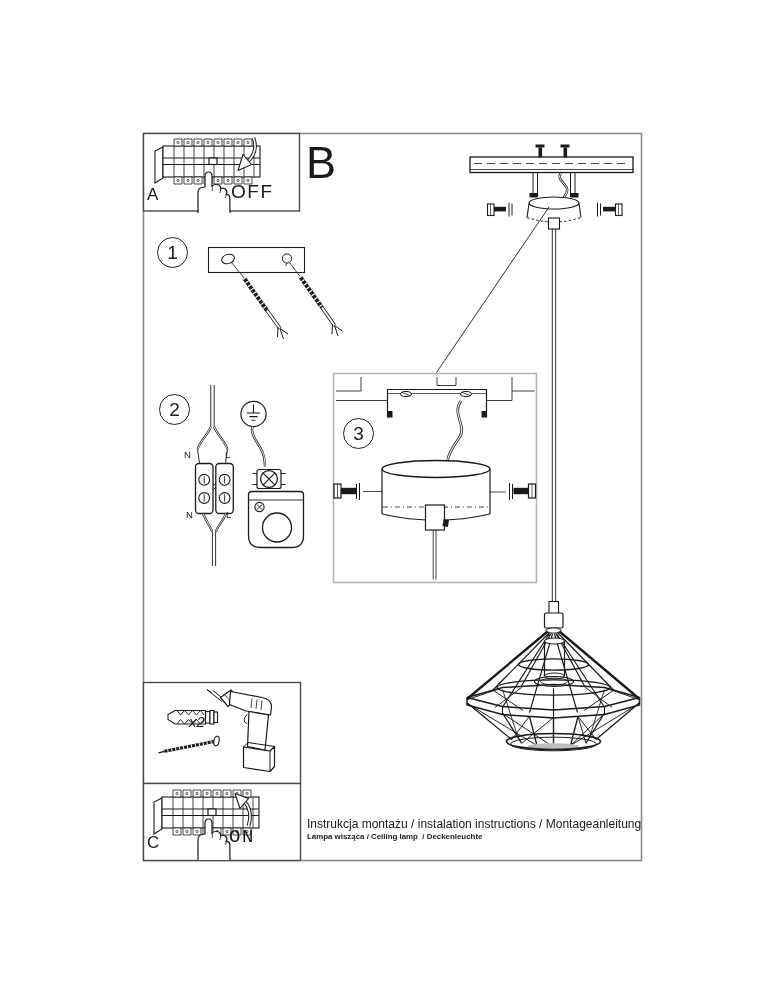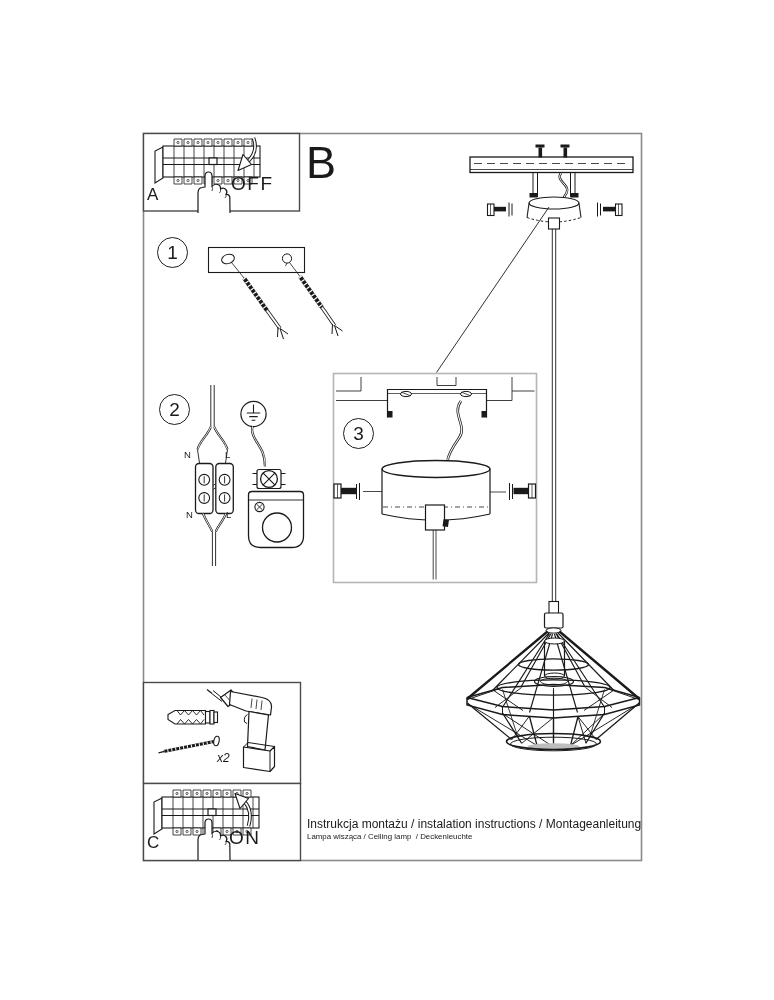--- a/index.html
+++ b/index.html
@@ -280,34 +280,34 @@
       <path d="M544.5,641 V676 M564.5,641 V676" stroke-width="1.2"></path>
       <ellipse cx="554.5" cy="641" rx="10" ry="3" fill="#fff" stroke-width="1"></ellipse>
       <ellipse cx="554.5" cy="676" rx="10" ry="3" stroke-width="1"></ellipse>
       <ellipse cx="554" cy="681.5" rx="19.5" ry="5" stroke-width="1.2"></ellipse>
       <ellipse cx="554" cy="681.5" rx="13.5" ry="3.4" stroke-width=".9"></ellipse>
     </g>
   </g>
 </svg>
 
 <div class="txt" style="left:147px;top:186px;font-size:17px;">A</div>
-<div class="txt" style="left:231px;top:174px;font-size:19px;letter-spacing:1.5px;">OFF</div>
+<div class="txt" style="left:231px;top:182px;font-size:19px;letter-spacing:1.5px;">OFF</div>
 
 <div class="txt" style="left:306px;top:140px;font-size:45px;">B</div>
 
 <div class="numcircle" style="left:157px;top:237px;">1</div>
 <div class="numcircle" style="left:159px;top:394px;">2</div>
 <div class="numcircle" style="left:343px;top:418px;">3</div>
 
 <div class="txt" style="left:184px;top:450px;font-size:9.5px;">N</div>
 <div class="txt" style="left:225px;top:450px;font-size:9.5px;">L</div>
 <div class="txt" style="left:186px;top:510px;font-size:9.5px;">N</div>
 <div class="txt" style="left:226px;top:510px;font-size:9.5px;">L</div>
 
-<div class="txt it" style="left:189px;top:752px;font-size:12px;margin-left:28px;">x2</div>
+<div class="txt it" style="left:189px;top:714px;font-size:15px;">x2</div>
 
 <div class="txt" style="left:147px;top:834px;font-size:17px;">C</div>
-<div class="txt" style="left:229px;top:828px;font-size:19px;letter-spacing:1.5px;">ON</div>
+<div class="txt" style="left:229px;top:828px;font-size:19px;letter-spacing:1.5px;font-family:Liberation Mono, monospace;">ON</div>
 
 <div class="txt" style="left:307px;top:818px;font-size:12px;">Instrukcja montażu / instalation instructions / Montageanleitung</div>
-<div class="txt" style="left:307px;top:832.5px;font-size:7.9px;">Lampa wisząca / Ceiling lamp  / Deckenleuchte</div>
+<div class="txt" style="left:307px;top:832.5px;font-size:7.9px;font-weight:bold;">Lampa wisząca / Ceiling lamp  / Deckenleuchte</div>
 
 </div>
 
 </body></html>

